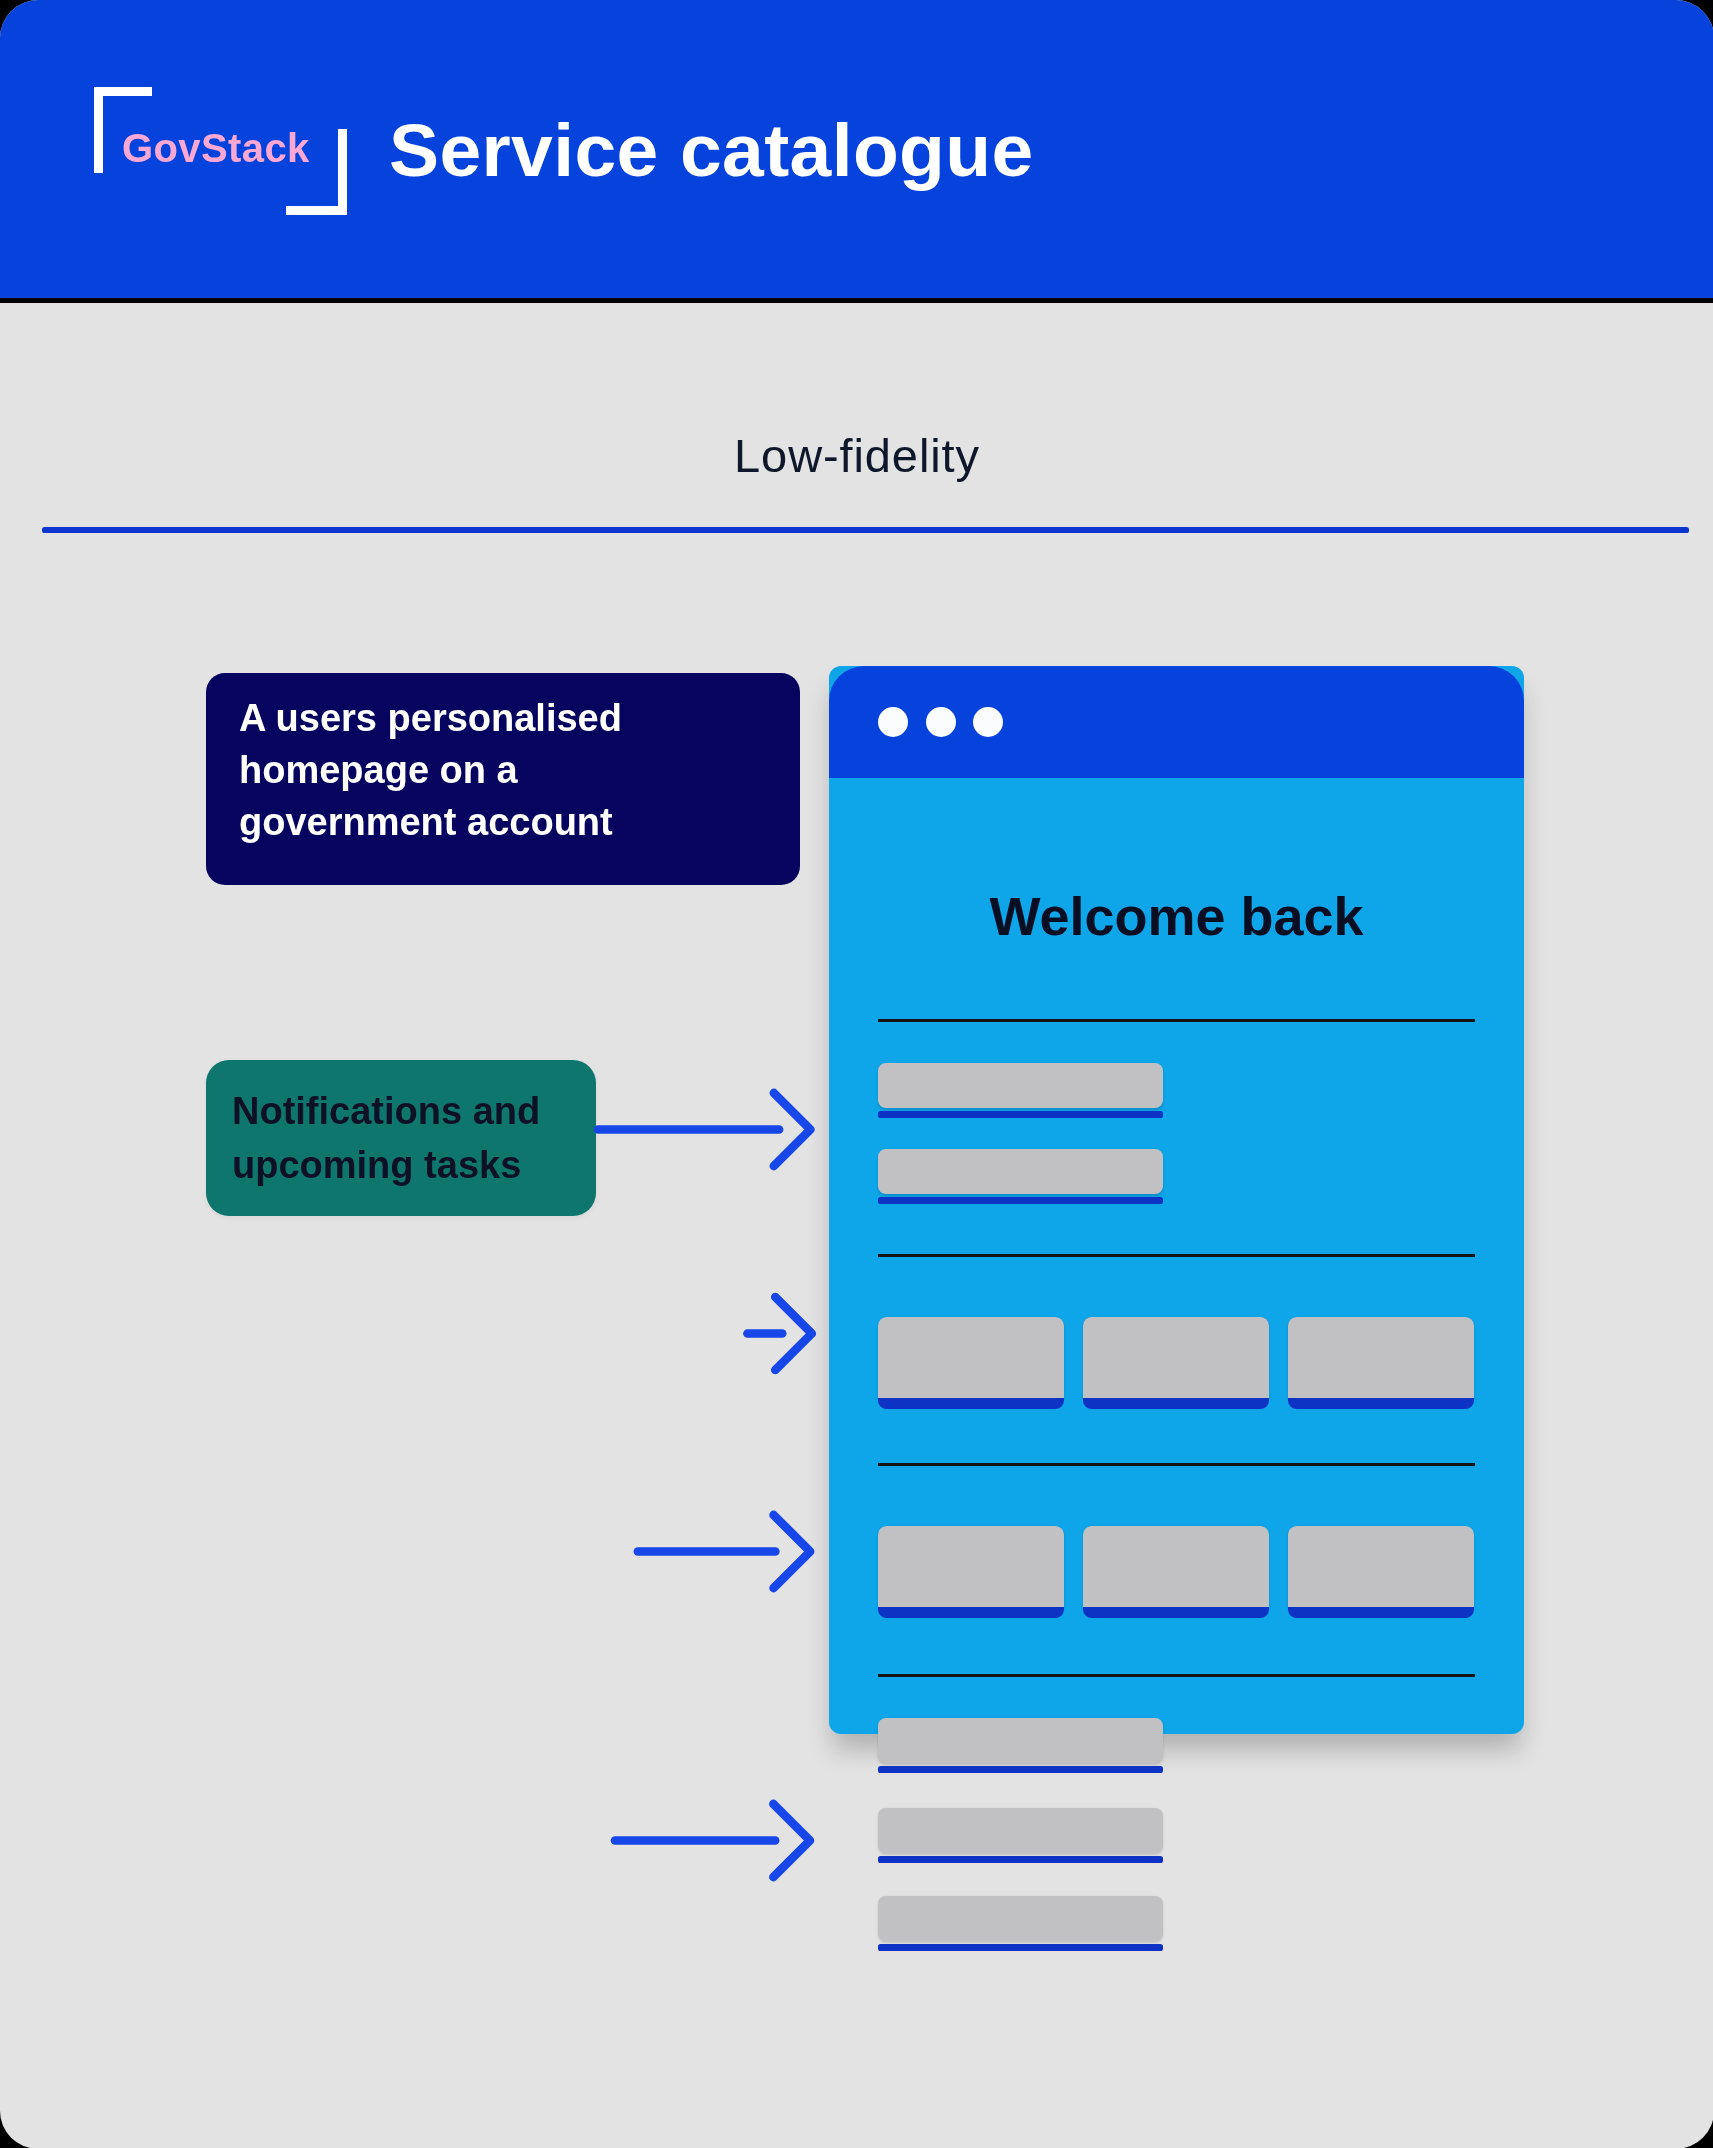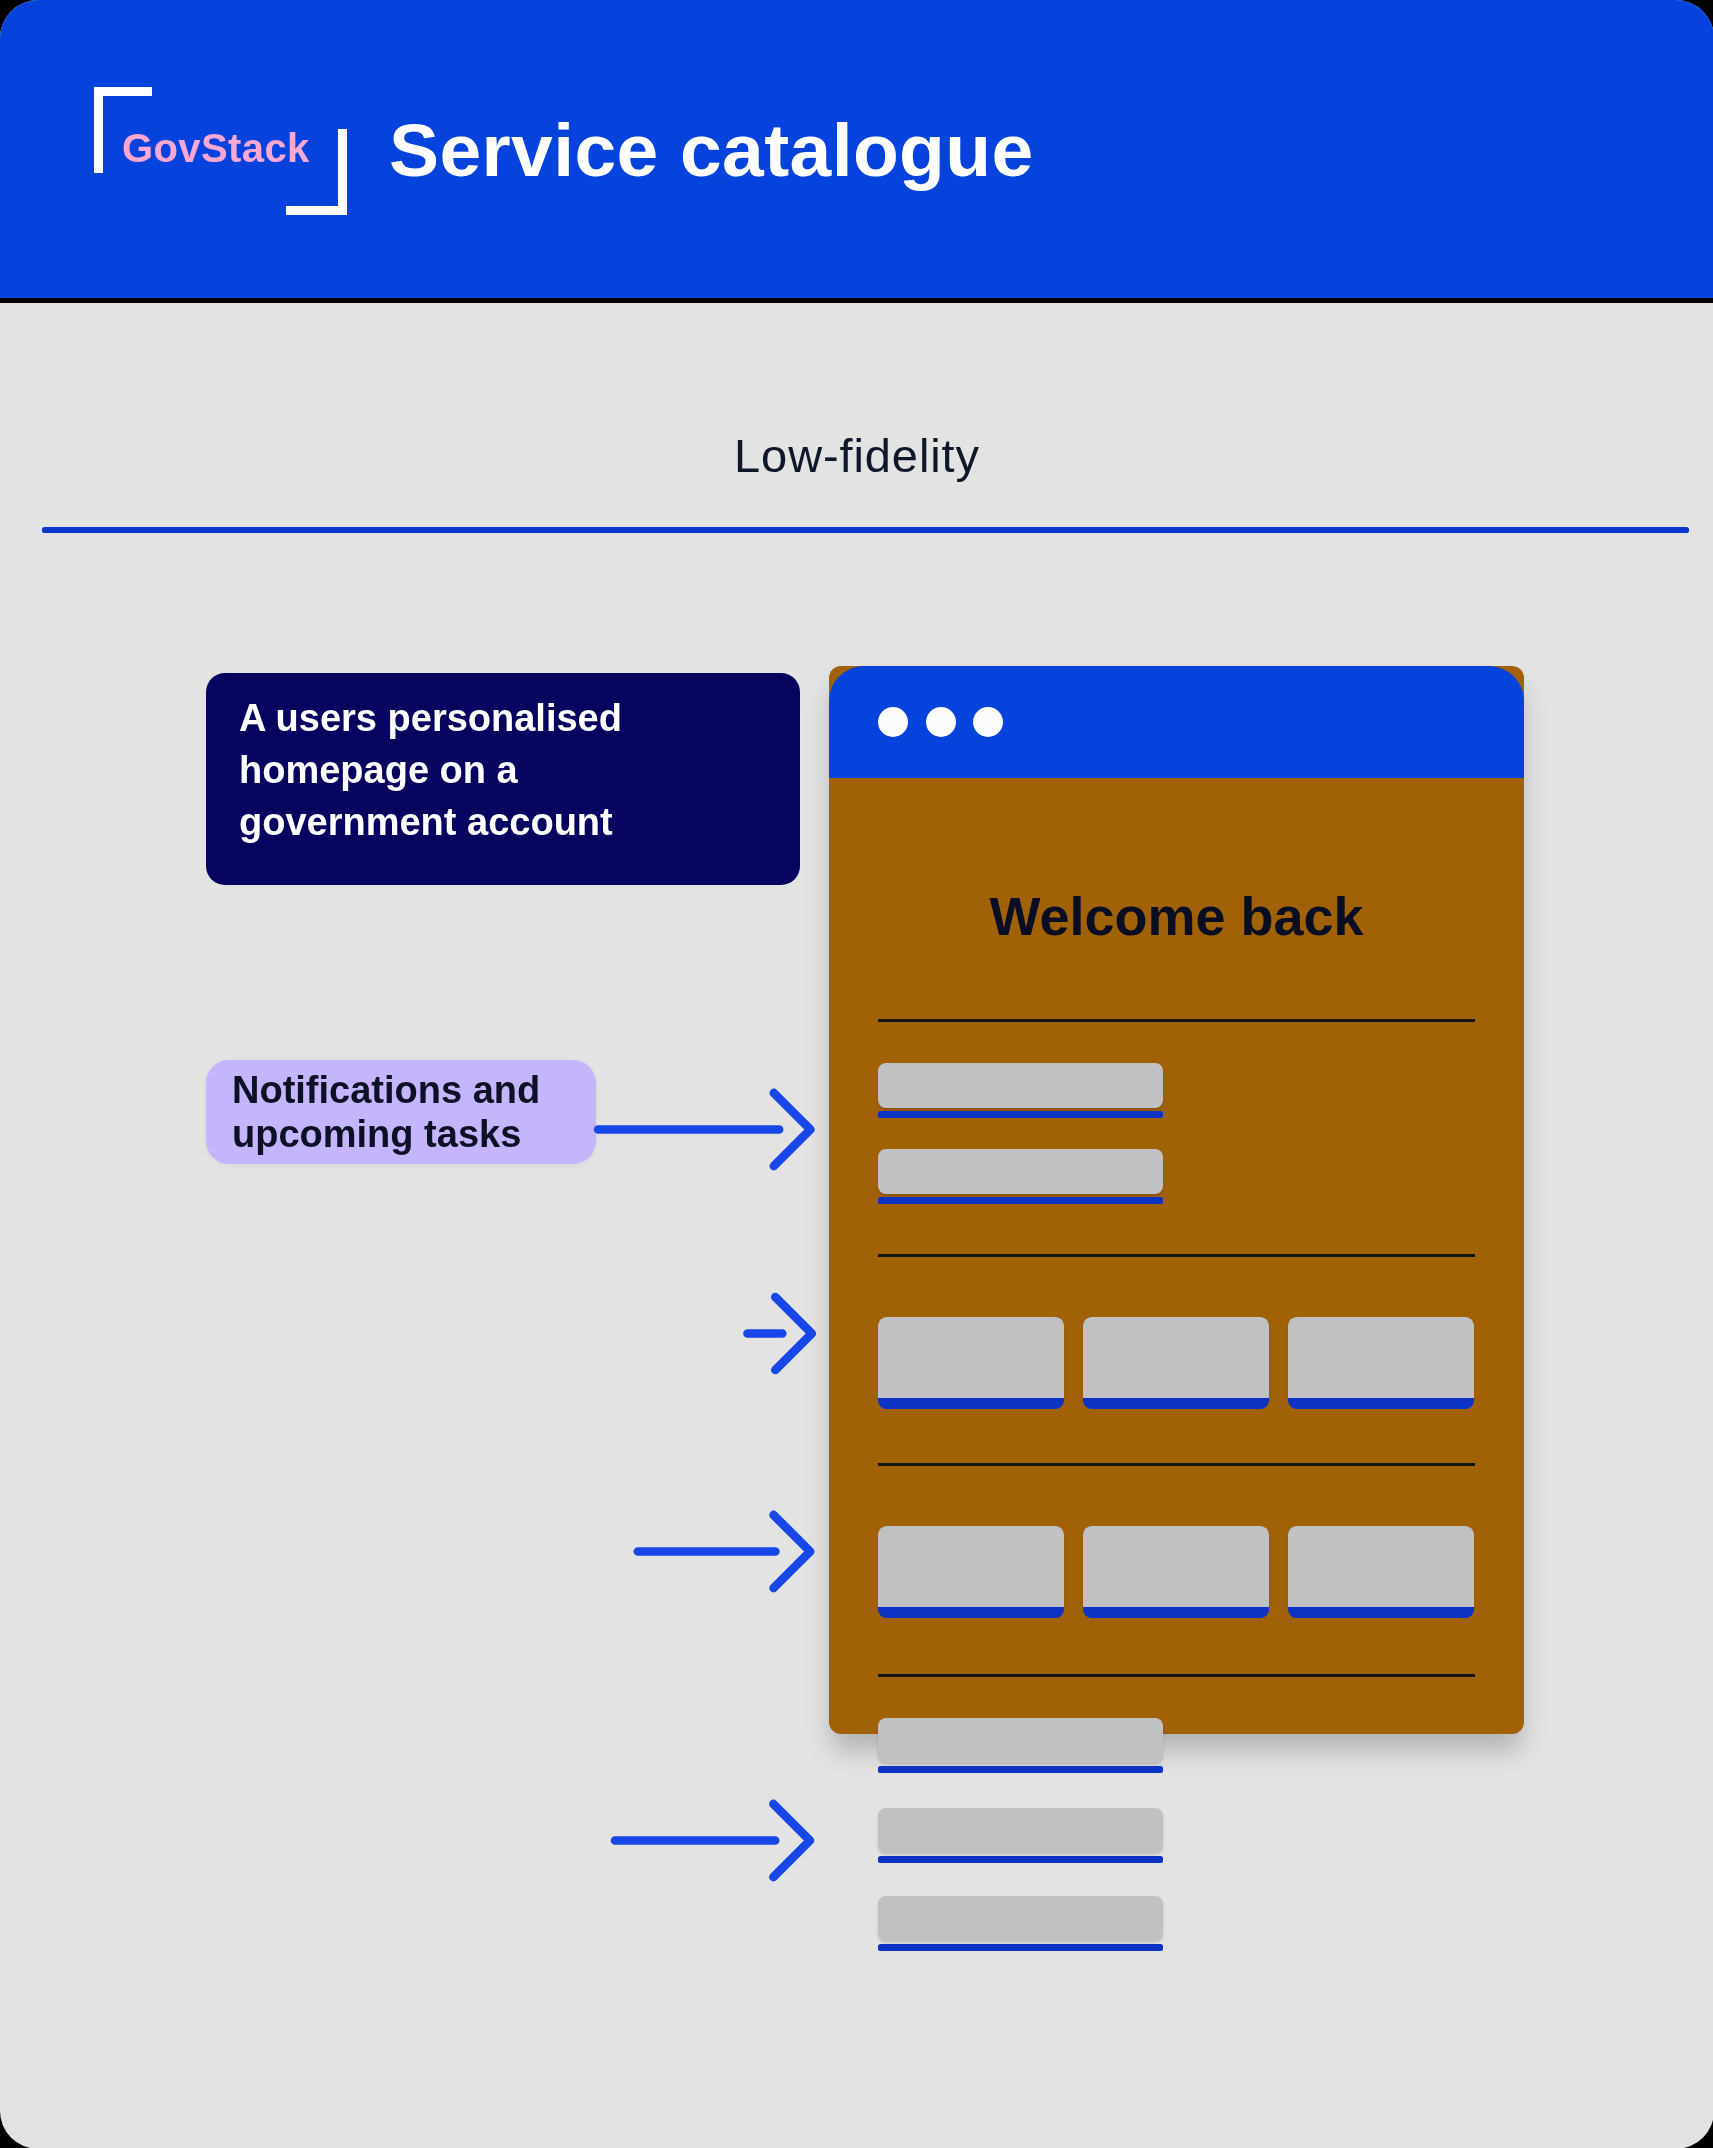--- a/index.html
+++ b/index.html
@@ -41,42 +41,42 @@
   }
   
   .badge{
     position:absolute;left:206px;top:673px;width:594px;height:212px;
     background:#06045E;border-radius:19px;box-sizing:border-box;
     padding:19px 33px;color:#fff;font-size:38px;font-weight:700;
     line-height:52px;white-space:pre-line;
   }
   
   .callout{
-    position:absolute;background:#c4b5fd;border-radius:23px;
-    box-sizing:border-box;padding:8px 26px;color:#0D1126;
-    font-size:38px;font-weight:700;line-height:44px;white-space:pre-line;
+    position:absolute;background:#0f766e;border-radius:23px;
+    box-sizing:border-box;padding:24px 26px;color:#0D1126;
+    font-size:38px;font-weight:700;line-height:54px;white-space:pre-line;
     box-shadow:0 1.7px 5.2px rgba(0,0,0,.05);
   }
   .callout-1{left:206px;top:1060px;width:390px;}
   .callout-2{left:206px;top:1291px;width:539px;}
   .callout-3{left:206px;top:1509px;width:431px;}
   .callout-4{left:206px;top:1747px;width:404px;}
   .arrow{position:absolute;overflow:visible;}
   .arrow-1{left:594px;top:1086px;}
   .arrow-2{left:744px;top:1290px;}
   .arrow-3{left:634px;top:1508px;}
   .arrow-4{left:611px;top:1797px;}
   .arrow line,.arrow polyline{
     stroke:#1747E8;stroke-width:10;fill:none;
     stroke-linecap:round;stroke-linejoin:round;
   }
   
   .mockup{
     position:absolute;left:829px;top:666px;width:695px;height:1068px;
-    background:#a16207;border-radius:12px;
+    background:#0ea5e9;border-radius:12px;
     box-shadow:0 19px 26px -3.5px rgba(0,0,0,.22);
   }
   .titlebar{
     position:absolute;left:0;top:0;width:695px;height:112px;
     background:#0642DC;border-radius:35px 35px 0 0;
     display:flex;align-items:center;padding-left:49px;box-sizing:border-box;gap:17.5px;
   }
   .dot{width:30px;height:30px;border-radius:50%;background:#FBFCFE;}
   .welcome{
     position:absolute;left:0;top:220px;width:695px;text-align:center;

